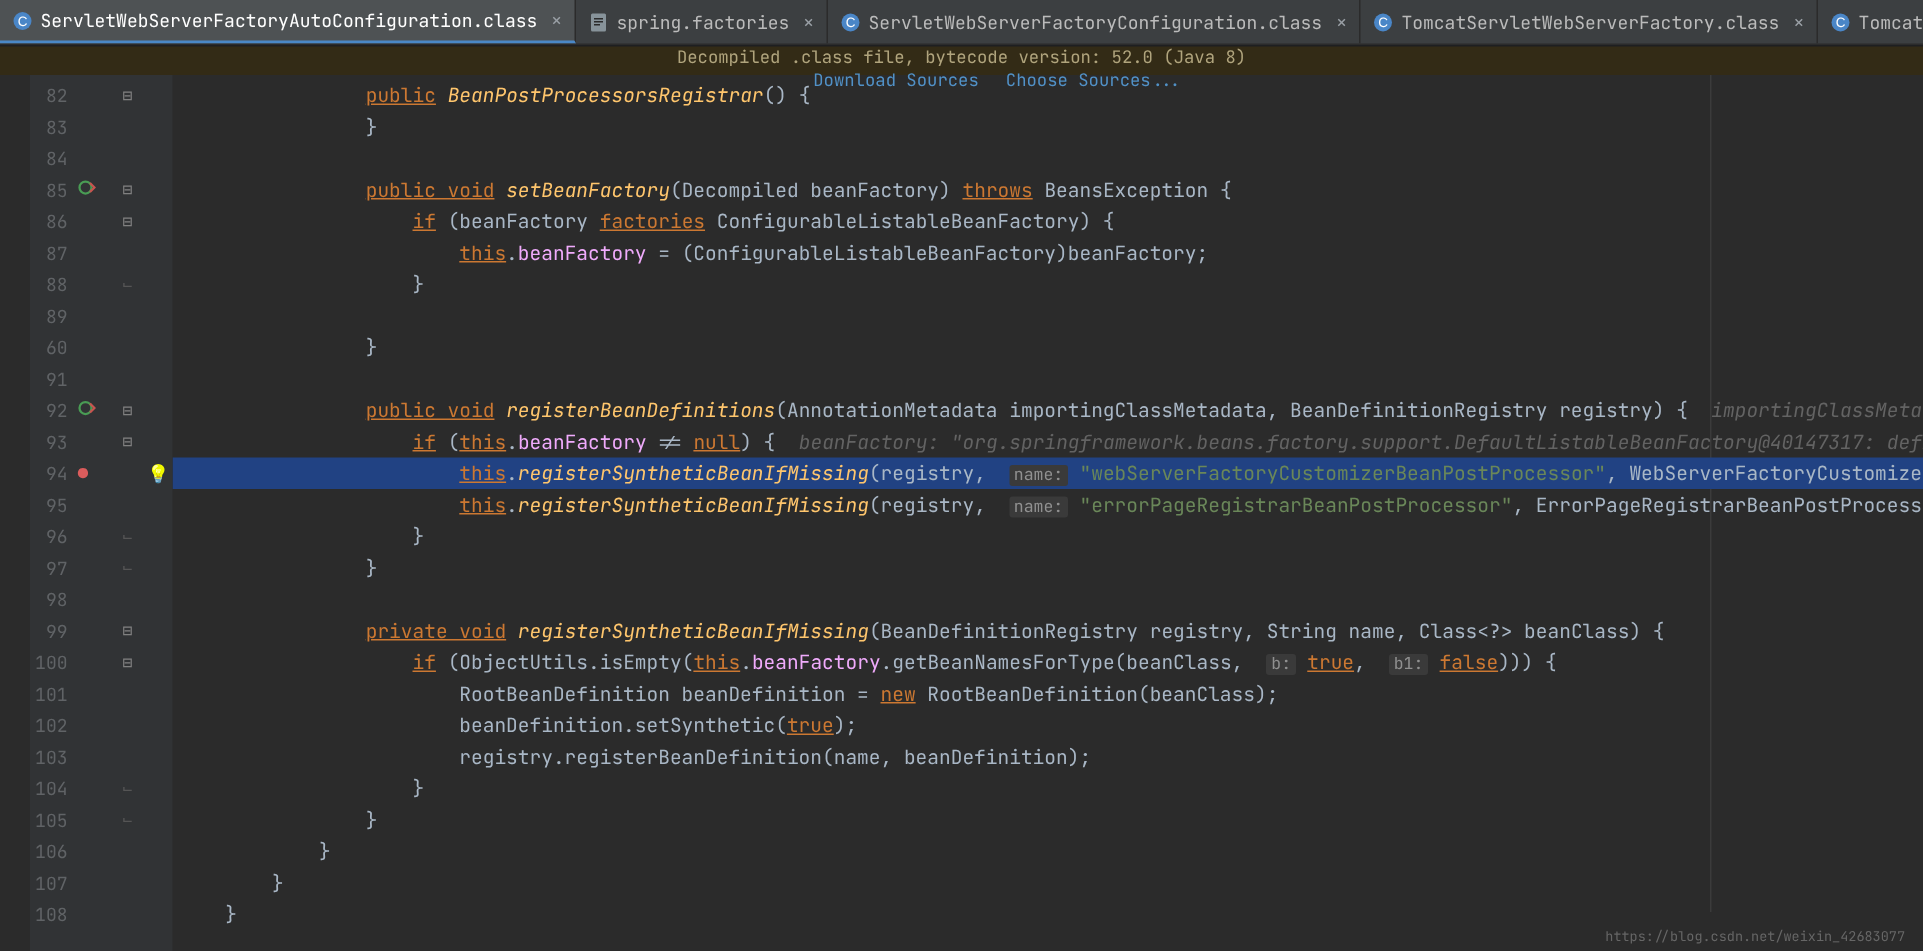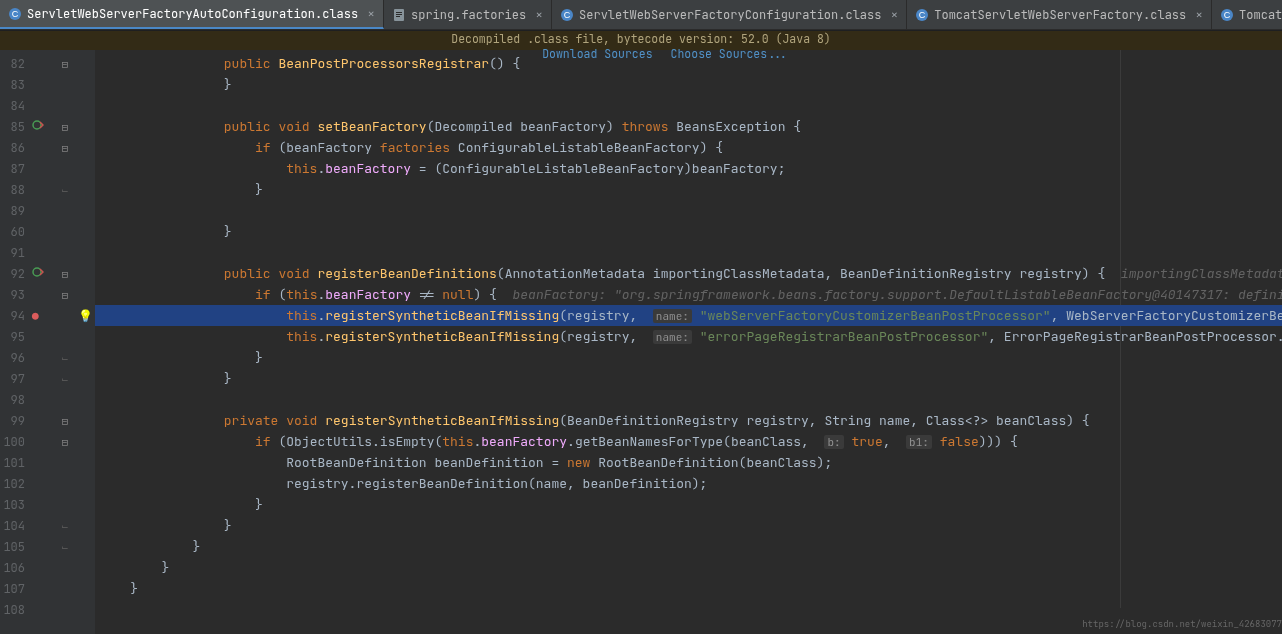--- a/index.html
+++ b/index.html
@@ -58,20 +58,21 @@
     justify-content: space-between;
     flex-direction: column;
   }
   .info-bar .msg { color: #b0a47d; }
   .info-bar .links { display:flex; gap:18px;margin-left:48px; }
   .info-bar .links span { color: #5191c7; cursor:pointer; }
   .editor {
     display: flex;
     height: 584px;
     position: relative;
+    padding-left: 20px;
   }
   .gutter {
     width: 95px;
     background: #313335;
     color: #606366;
     font-size: 12px;
     padding-top: 3px;
   }
   .gutter-row {
     height: 21px;
@@ -118,30 +119,30 @@
     height: 21px;
   }
   .vline {
     position:absolute;
     top:0; bottom: 26px;
     left: 1025px;
     width:1px;
     background: #3b3b3b;
   }
   
-  .kw { color: #cc7832; }
+  .kw { color: #cc7832; text-decoration: underline; }
   .str { color: #6a8759; }
   .ty { color: #a9b7c6; }
-  .fn { color: #ffc66d; }
+  .fn { color: #ffc66d; font-style: italic; }
   .fld { color: #f0abfc; }
   .pn { color: #a9b7c6; }
   .hint { color: #636363; font-style: italic; }
   .hint-box { font-style:normal; color:#909090; background:#3a3a3a; padding: 0 3px; border-radius:2px; font-size:11px; }
   .watermark {
-    position:absolute; bottom:4px; right:0;
+    position:absolute; bottom:4px; right:12px;
     font-size:9px; color:#666;
   }
 </style>
 </head>
 <body>
 
 <div class="tab-bar">
   <div class="tab active">
     <span class="file-icon">
       <svg width="14" height="14">
@@ -256,20 +257,21 @@
       <div class="code-line" style="position: relative;">                    <span class="kw">if</span><span class="pn"> (</span><span class="kw">this</span><span class="pn">.</span><span class="fld">beanFactory</span><span class="pn"> != </span><span class="kw">null</span><span class="pn">) {  </span><span class="hint">beanFactory: "org.springframework.beans.factory.support.DefaultListableBeanFactory@40147317: defining beans</span></div>
       <div class="hl-line" style="top: 255px;"></div>
       <div class="code-line" style="position: relative;">                        <span class="kw">this</span><span class="pn">.</span><span class="fn">registerSyntheticBeanIfMissing</span><span class="pn">(registry,  </span><span class="hint-box">name:</span><span class="pn"> </span><span class="str">"webServerFactoryCustomizerBeanPostProcessor"</span><span class="pn">, WebServerFactoryCustomizerBeanPostPro</span></div>
       <div class="code-line" style="position: relative;">                        <span class="kw">this</span><span class="pn">.</span><span class="fn">registerSyntheticBeanIfMissing</span><span class="pn">(registry,  </span><span class="hint-box">name:</span><span class="pn"> </span><span class="str">"errorPageRegistrarBeanPostProcessor"</span><span class="pn">, ErrorPageRegistrarBeanPostProcessor.</span></div>
       <div class="code-line" style="position: relative;">                    <span class="pn">}</span></div>
       <div class="code-line" style="position: relative;">                <span class="pn">}</span></div>
       <div class="code-line" style="position: relative;"></div>
       <div class="code-line" style="position: relative;">                <span class="kw">private void</span><span class="pn"> </span><span class="fn">registerSyntheticBeanIfMissing</span><span class="pn">(BeanDefinitionRegistry registry, String name, Class&lt;?&gt; beanClass) {</span></div>
       <div class="code-line" style="position: relative;">                    <span class="kw">if</span><span class="pn"> (ObjectUtils.</span><span class="ty">isEmpty</span><span class="pn">(</span><span class="kw">this</span><span class="pn">.</span><span class="fld">beanFactory</span><span class="pn">.getBeanNamesForType(beanClass,  </span><span class="hint-box">b:</span><span class="pn"> </span><span class="kw">true</span><span class="pn">,  </span><span class="hint-box">b1:</span><span class="pn"> </span><span class="kw">false</span><span class="pn">))) {</span></div>
       <div class="code-line" style="position: relative;">                        <span class="pn">RootBeanDefinition beanDefinition = </span><span class="kw">new</span><span class="pn"> RootBeanDefinition(beanClass);</span></div>
+      <div class="code-line" style="position: relative;">                        <span class="pn">beanDefinition.setSynthetic(</span><span class="kw">true</span><span class="pn">);</span></div>
       <div class="code-line" style="position: relative;">                        <span class="pn">registry.registerBeanDefinition(name, beanDefinition);</span></div>
       <div class="code-line" style="position: relative;">                    <span class="pn">}</span></div>
       <div class="code-line" style="position: relative;">                <span class="pn">}</span></div>
       <div class="code-line" style="position: relative;">            <span class="pn">}</span></div>
       <div class="code-line" style="position: relative;">        <span class="pn">}</span></div>
       <div class="code-line" style="position: relative;">    <span class="pn">}</span></div>
     </div>
 </div>
 
 <div class="watermark">https://blog.csdn.net/weixin_42683077</div>

